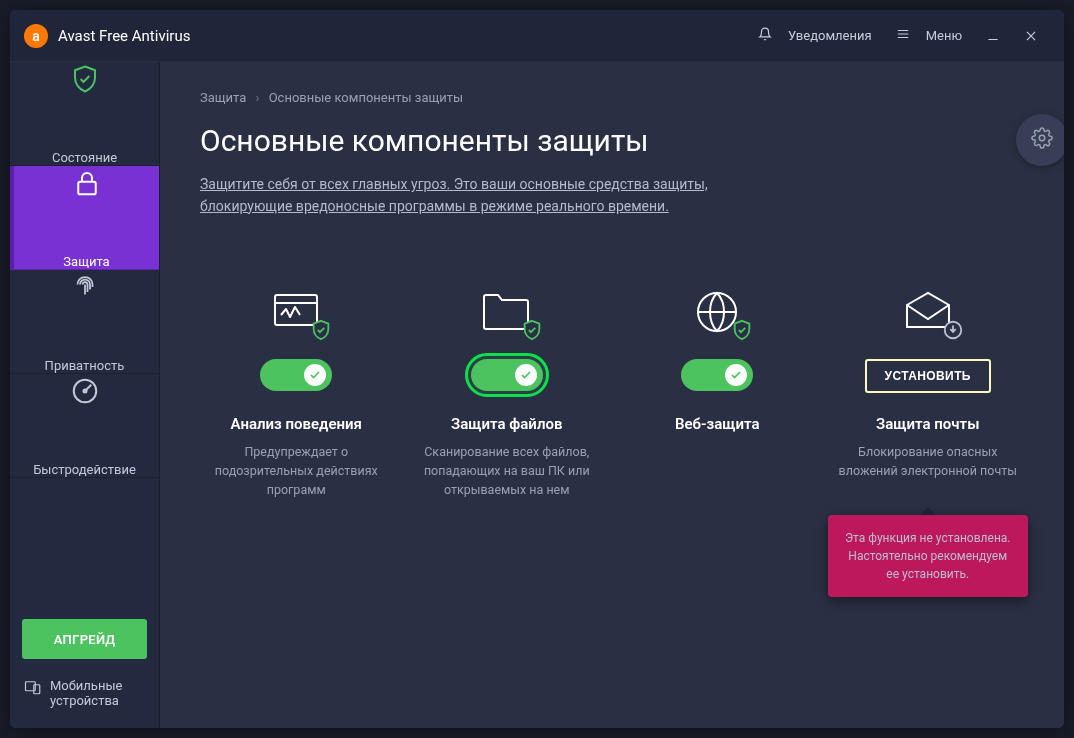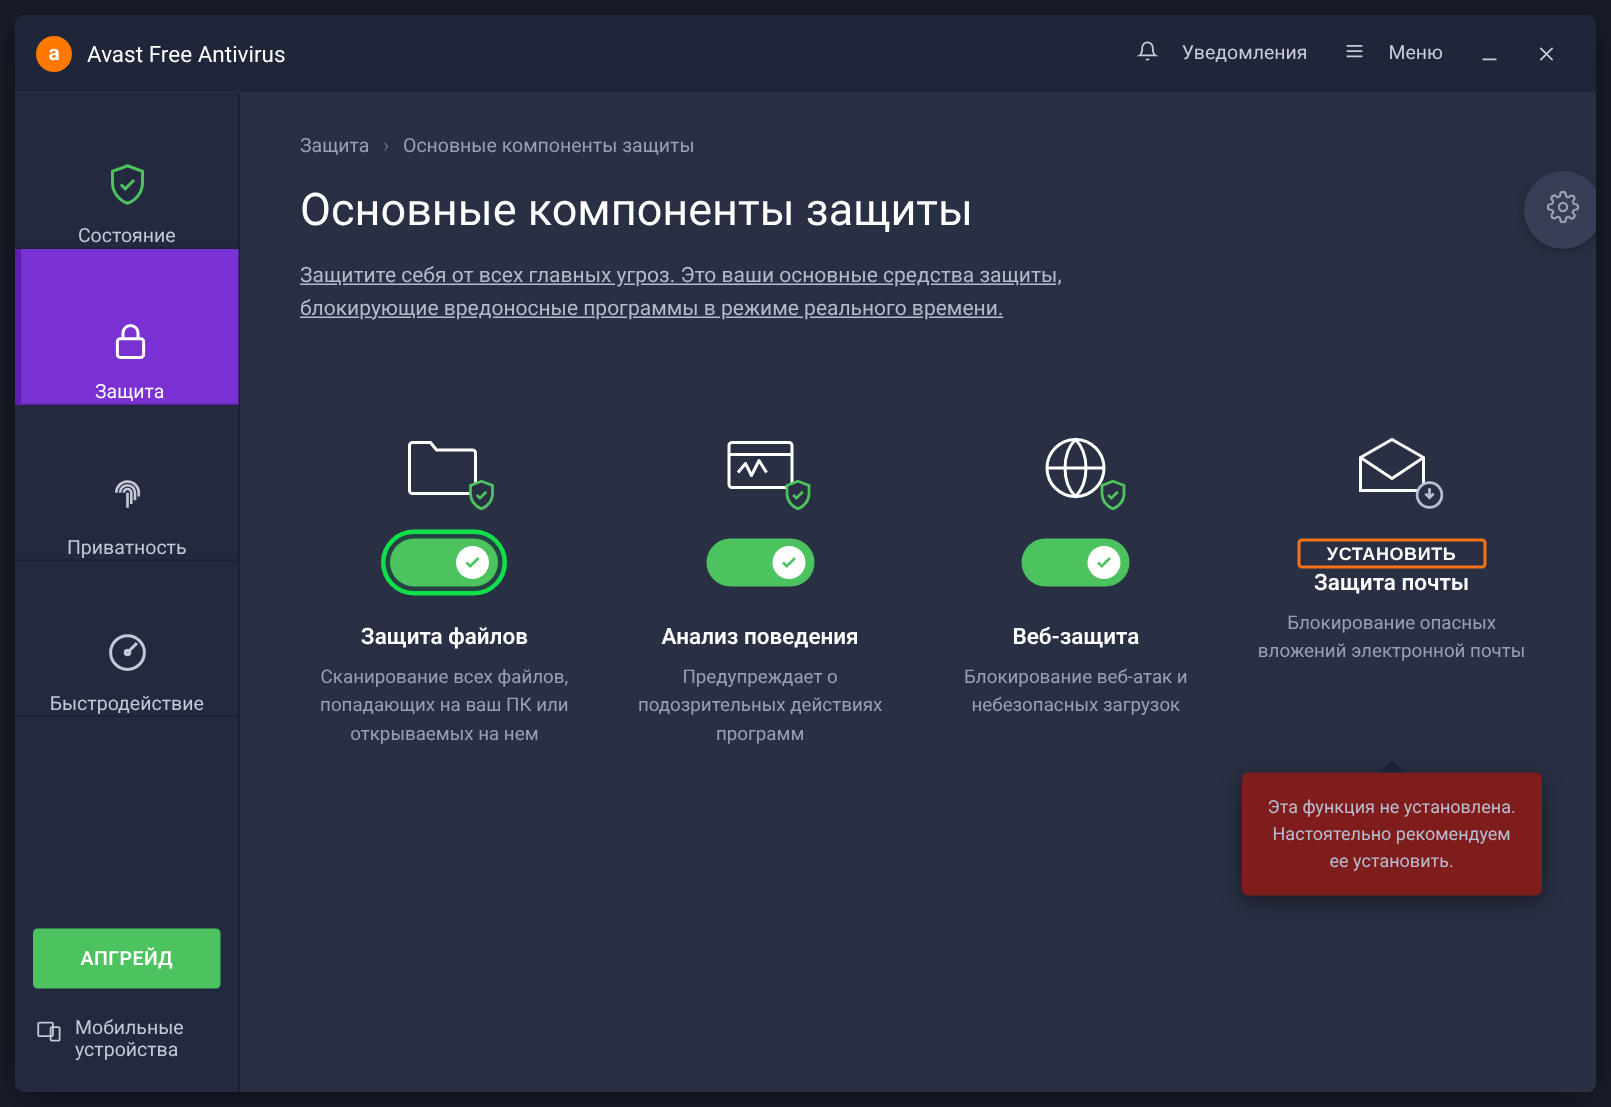--- a/index.html
+++ b/index.html
@@ -60,21 +60,21 @@
 
   .sidebar {
     width: 150px;
     background: #232a40;
     display:flex; flex-direction:column;
     border-right: 1px solid rgba(0,0,0,.25);
   }
   .sidebar-group { flex:1; }
   .nav-item {
     height: 104px;
-    display:flex; flex-direction:column; align-items:center; justify-content:flex-end;
+    display:flex; flex-direction:column; align-items:center; justify-content:space-between;
     gap:10px;
     color:#c5c9d6; font-size:13px; cursor:pointer;
     border-bottom: 1px solid rgba(0,0,0,.22);
   }
   .nav-item.active {
     background: #7931d4;
     color:#fff;
     border-left: 4px solid #5e1db0;
   }
   .nav-icon { width:34px; height:34px; display:flex; align-items:center; justify-content:center; }
@@ -146,32 +146,33 @@
     outline-offset: 3px;
     box-shadow: 0 0 0 6px rgba(15,224,74,.1);
     border-radius:16px;
   }
   .toggle-check {
     width:22px;height:22px;border-radius:50%;background:#fff;
     display:flex;align-items:center;justify-content:center;
     color:#4cc35f;
   }
   .install-btn {
-    height:20px; padding:0 18px;
-    border:2px solid #f97316; color:#fff; font-weight:600; font-size:12px;
+    height:34px; padding:0 18px;
+    border:2px solid #fef9c3; color:#fff; font-weight:600; font-size:12px;
     border-radius:3px; background:transparent; cursor:pointer; letter-spacing:.4px;
+    margin-bottom:22px;
     display:flex;align-items:center;
   }
   .shield-title { color:#fff; font-size:15px; font-weight:600; margin-bottom:10px; }
   .shield-desc { color:#9aa0b4; font-size:12.5px; line-height:1.5; padding:0 6px; }
 
   .tooltip {
     position:absolute; top: 230px; left:50%; transform:translateX(-50%);
     width: 200px;
-    background:#7f1d1d; color:#b9bfd2; font-size:12px; line-height:1.5;
+    background:#be185d; color:#b9bfd2; font-size:12px; line-height:1.5;
     padding:14px 16px; border-radius:4px; text-align:center;
     box-shadow: 0 4px 14px rgba(0,0,0,.45);
   }
   .tooltip::before {
     content:""; position:absolute; top:-8px; left:50%; transform:translateX(-50%);
     border:8px solid transparent; border-bottom-color:#1c2235; border-top:none;
   }
 </style>
 </head>
 <body>
@@ -286,81 +287,80 @@
               <path d="M19.4 15a1.7 1.7 0 00.34 1.87l.06.06a2 2 0 11-2.83 2.83l-.06-.06a1.7 1.7 0 00-1.87-.34 1.7 1.7 0 00-1 1.56V21a2 2 0 11-4 0v-.09a1.7 1.7 0 00-1-1.56 1.7 1.7 0 00-1.87.34l-.06.06a2 2 0 11-2.83-2.83l.06-.06a1.7 1.7 0 00.34-1.87 1.7 1.7 0 00-1.56-1H3a2 2 0 110-4h.09a1.7 1.7 0 001.56-1 1.7 1.7 0 00-.34-1.87l-.06-.06a2 2 0 112.83-2.83l.06.06a1.7 1.7 0 001.87.34h0a1.7 1.7 0 001-1.56V3a2 2 0 114 0v.09a1.7 1.7 0 001 1.56 1.7 1.7 0 001.87-.34l.06-.06a2 2 0 112.83 2.83l-.06.06a1.7 1.7 0 00-.34 1.87v0a1.7 1.7 0 001.56 1H21a2 2 0 110 4h-.09a1.7 1.7 0 00-1.56 1z"></path>
             </svg>
         </span>
       </div>
 
       <div class="shields">
 
         <div class="shield">
           <div class="shield-icon">
             <svg width="54" height="46" viewBox="0 0 54 46" fill="none" stroke="#fff" stroke-width="2">
+                <rect x="6" y="6" width="42" height="30" rx="2"></rect>
+                <path d="M6 14h42"></path>
+                <path d="M12 26l5-6 4 8 5-10 5 8" stroke-linejoin="round"></path>
+              </svg>
+            <svg class="shield-badge" width="22" height="22" viewBox="0 0 24 24" fill="#2a3044" stroke="#4cc35f" stroke-width="2">
+                <path d="M12 2l8 3v6c0 5-3.4 9.4-8 11-4.6-1.6-8-6-8-11V5l8-3z"></path>
+                <path d="M8.5 12l2.3 2.3L15.5 9.6" fill="none"></path>
+              </svg>
+          </div>
+          <div class="toggle">
+            <div class="toggle-check">
+              <svg width="12" height="12" viewBox="0 0 24 24" fill="none" stroke="currentColor" stroke-width="3.5">
+                  <path d="M4 12l5 5L20 6"></path>
+                </svg>
+            </div>
+          </div>
+          <div class="shield-title">Анализ поведения</div>
+          <div class="shield-desc">Предупреждает о подозрительных действиях программ</div>
+        </div>
+
+        <div class="shield">
+          <div class="shield-icon">
+            <svg width="54" height="46" viewBox="0 0 54 46" fill="none" stroke="#fff" stroke-width="2">
                 <path d="M4 12V8a2 2 0 012-2h12l4 5h24a2 2 0 012 2v25a2 2 0 01-2 2H6a2 2 0 01-2-2V12z"></path>
               </svg>
             <svg class="shield-badge" width="22" height="22" viewBox="0 0 24 24" fill="#2a3044" stroke="#4cc35f" stroke-width="2">
                 <path d="M12 2l8 3v6c0 5-3.4 9.4-8 11-4.6-1.6-8-6-8-11V5l8-3z"></path>
                 <path d="M8.5 12l2.3 2.3L15.5 9.6" fill="none"></path>
               </svg>
           </div>
           <div class="toggle highlight">
             <div class="toggle-check">
               <svg width="12" height="12" viewBox="0 0 24 24" fill="none" stroke="currentColor" stroke-width="3.5">
                   <path d="M4 12l5 5L20 6"></path>
                 </svg>
             </div>
           </div>
           <div class="shield-title">Защита файлов</div>
           <div class="shield-desc">Сканирование всех файлов, попадающих на ваш ПК или открываемых на нем</div>
         </div>
 
         <div class="shield">
           <div class="shield-icon">
-            <svg width="54" height="46" viewBox="0 0 54 46" fill="none" stroke="#fff" stroke-width="2">
-                <rect x="6" y="6" width="42" height="30" rx="2"></rect>
-                <path d="M6 14h42"></path>
-                <path d="M12 26l5-6 4 8 5-10 5 8" stroke-linejoin="round"></path>
+            <svg width="50" height="46" viewBox="0 0 50 46" fill="none" stroke="#fff" stroke-width="2">
+                <circle cx="25" cy="23" r="19"></circle>
+                <path d="M6 23h38M25 4c5 5 7 12 7 19s-2 14-7 19c-5-5-7-12-7-19s2-14 7-19z"></path>
               </svg>
             <svg class="shield-badge" width="22" height="22" viewBox="0 0 24 24" fill="#2a3044" stroke="#4cc35f" stroke-width="2">
                 <path d="M12 2l8 3v6c0 5-3.4 9.4-8 11-4.6-1.6-8-6-8-11V5l8-3z"></path>
                 <path d="M8.5 12l2.3 2.3L15.5 9.6" fill="none"></path>
               </svg>
           </div>
           <div class="toggle">
             <div class="toggle-check">
               <svg width="12" height="12" viewBox="0 0 24 24" fill="none" stroke="currentColor" stroke-width="3.5">
                   <path d="M4 12l5 5L20 6"></path>
                 </svg>
             </div>
           </div>
-          <div class="shield-title">Анализ поведения</div>
-          <div class="shield-desc">Предупреждает о подозрительных действиях программ</div>
-        </div>
-
-        <div class="shield">
-          <div class="shield-icon">
-            <svg width="50" height="46" viewBox="0 0 50 46" fill="none" stroke="#fff" stroke-width="2">
-                <circle cx="25" cy="23" r="19"></circle>
-                <path d="M6 23h38M25 4c5 5 7 12 7 19s-2 14-7 19c-5-5-7-12-7-19s2-14 7-19z"></path>
-              </svg>
-            <svg class="shield-badge" width="22" height="22" viewBox="0 0 24 24" fill="#2a3044" stroke="#4cc35f" stroke-width="2">
-                <path d="M12 2l8 3v6c0 5-3.4 9.4-8 11-4.6-1.6-8-6-8-11V5l8-3z"></path>
-                <path d="M8.5 12l2.3 2.3L15.5 9.6" fill="none"></path>
-              </svg>
-          </div>
-          <div class="toggle">
-            <div class="toggle-check">
-              <svg width="12" height="12" viewBox="0 0 24 24" fill="none" stroke="currentColor" stroke-width="3.5">
-                  <path d="M4 12l5 5L20 6"></path>
-                </svg>
-            </div>
-          </div>
           <div class="shield-title">Веб-защита</div>
-          <div class="shield-desc">Блокирование веб-атак и небезопасных загрузок</div>
         </div>
 
         <div class="shield">
           <div class="shield-icon">
             <svg width="54" height="46" viewBox="0 0 54 46" fill="none" stroke="#fff" stroke-width="2">
                 <path d="M6 16l21-12 21 12v22H6z"></path>
                 <path d="M6 16l21 14 21-14"></path>
               </svg>
             <svg class="shield-badge" width="22" height="22" viewBox="0 0 24 24" fill="#2a3044" stroke="#b9bfd2" stroke-width="2">
                 <circle cx="12" cy="12" r="9"></circle>

